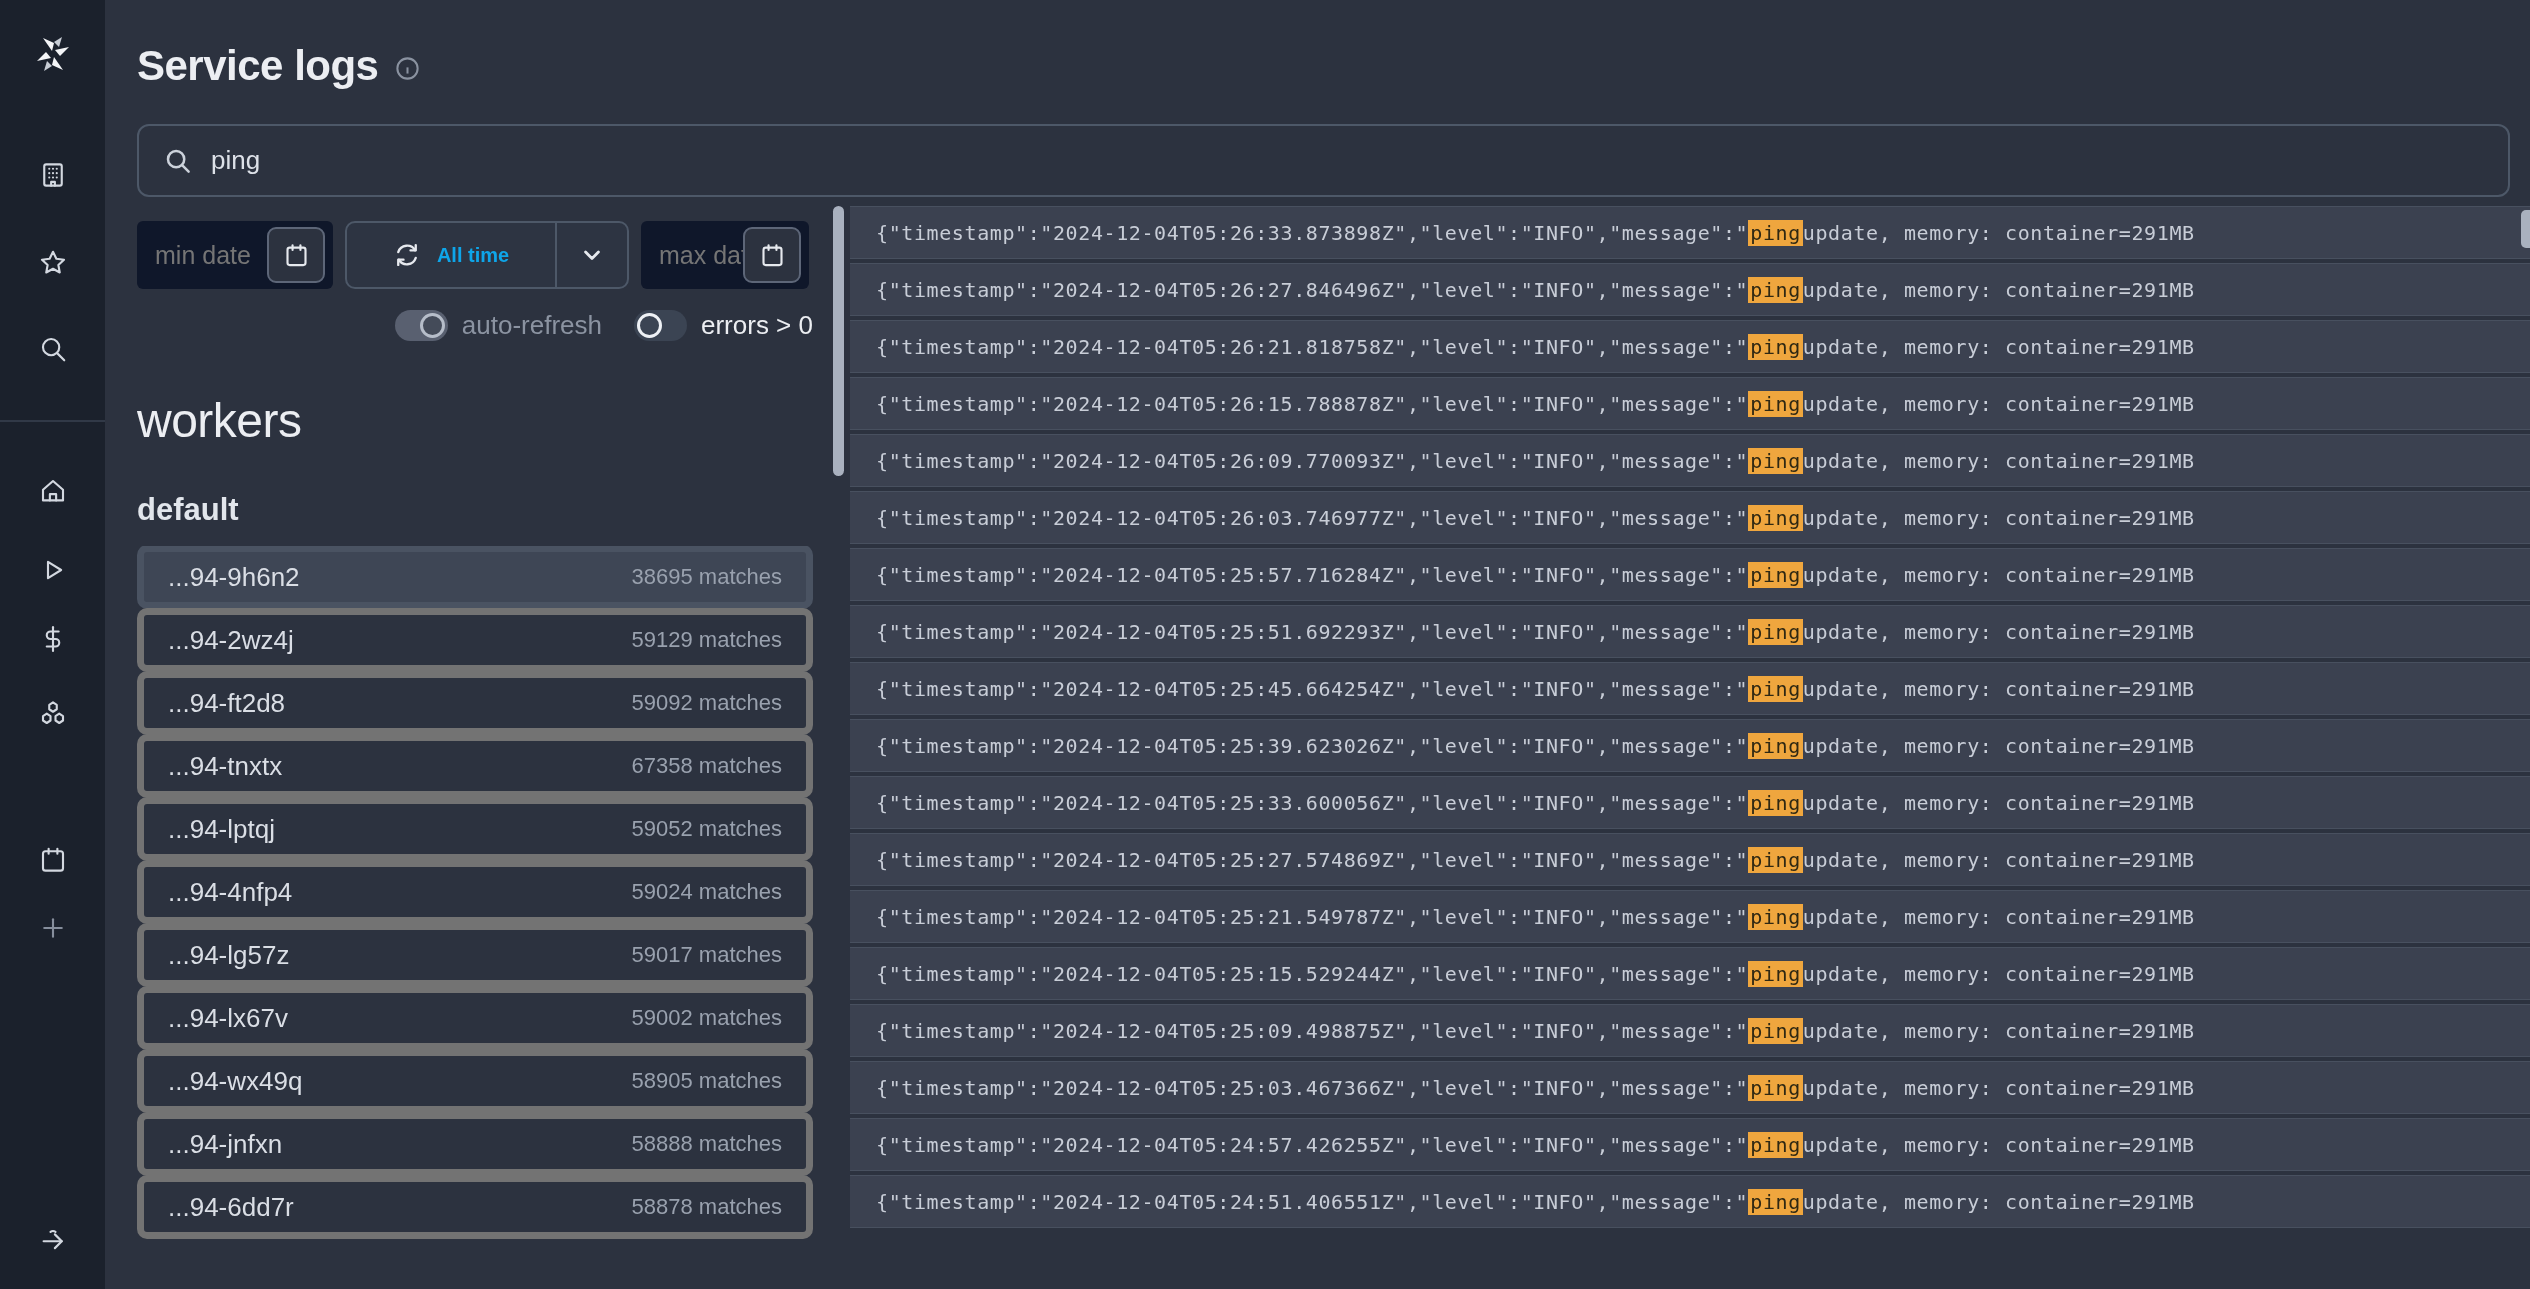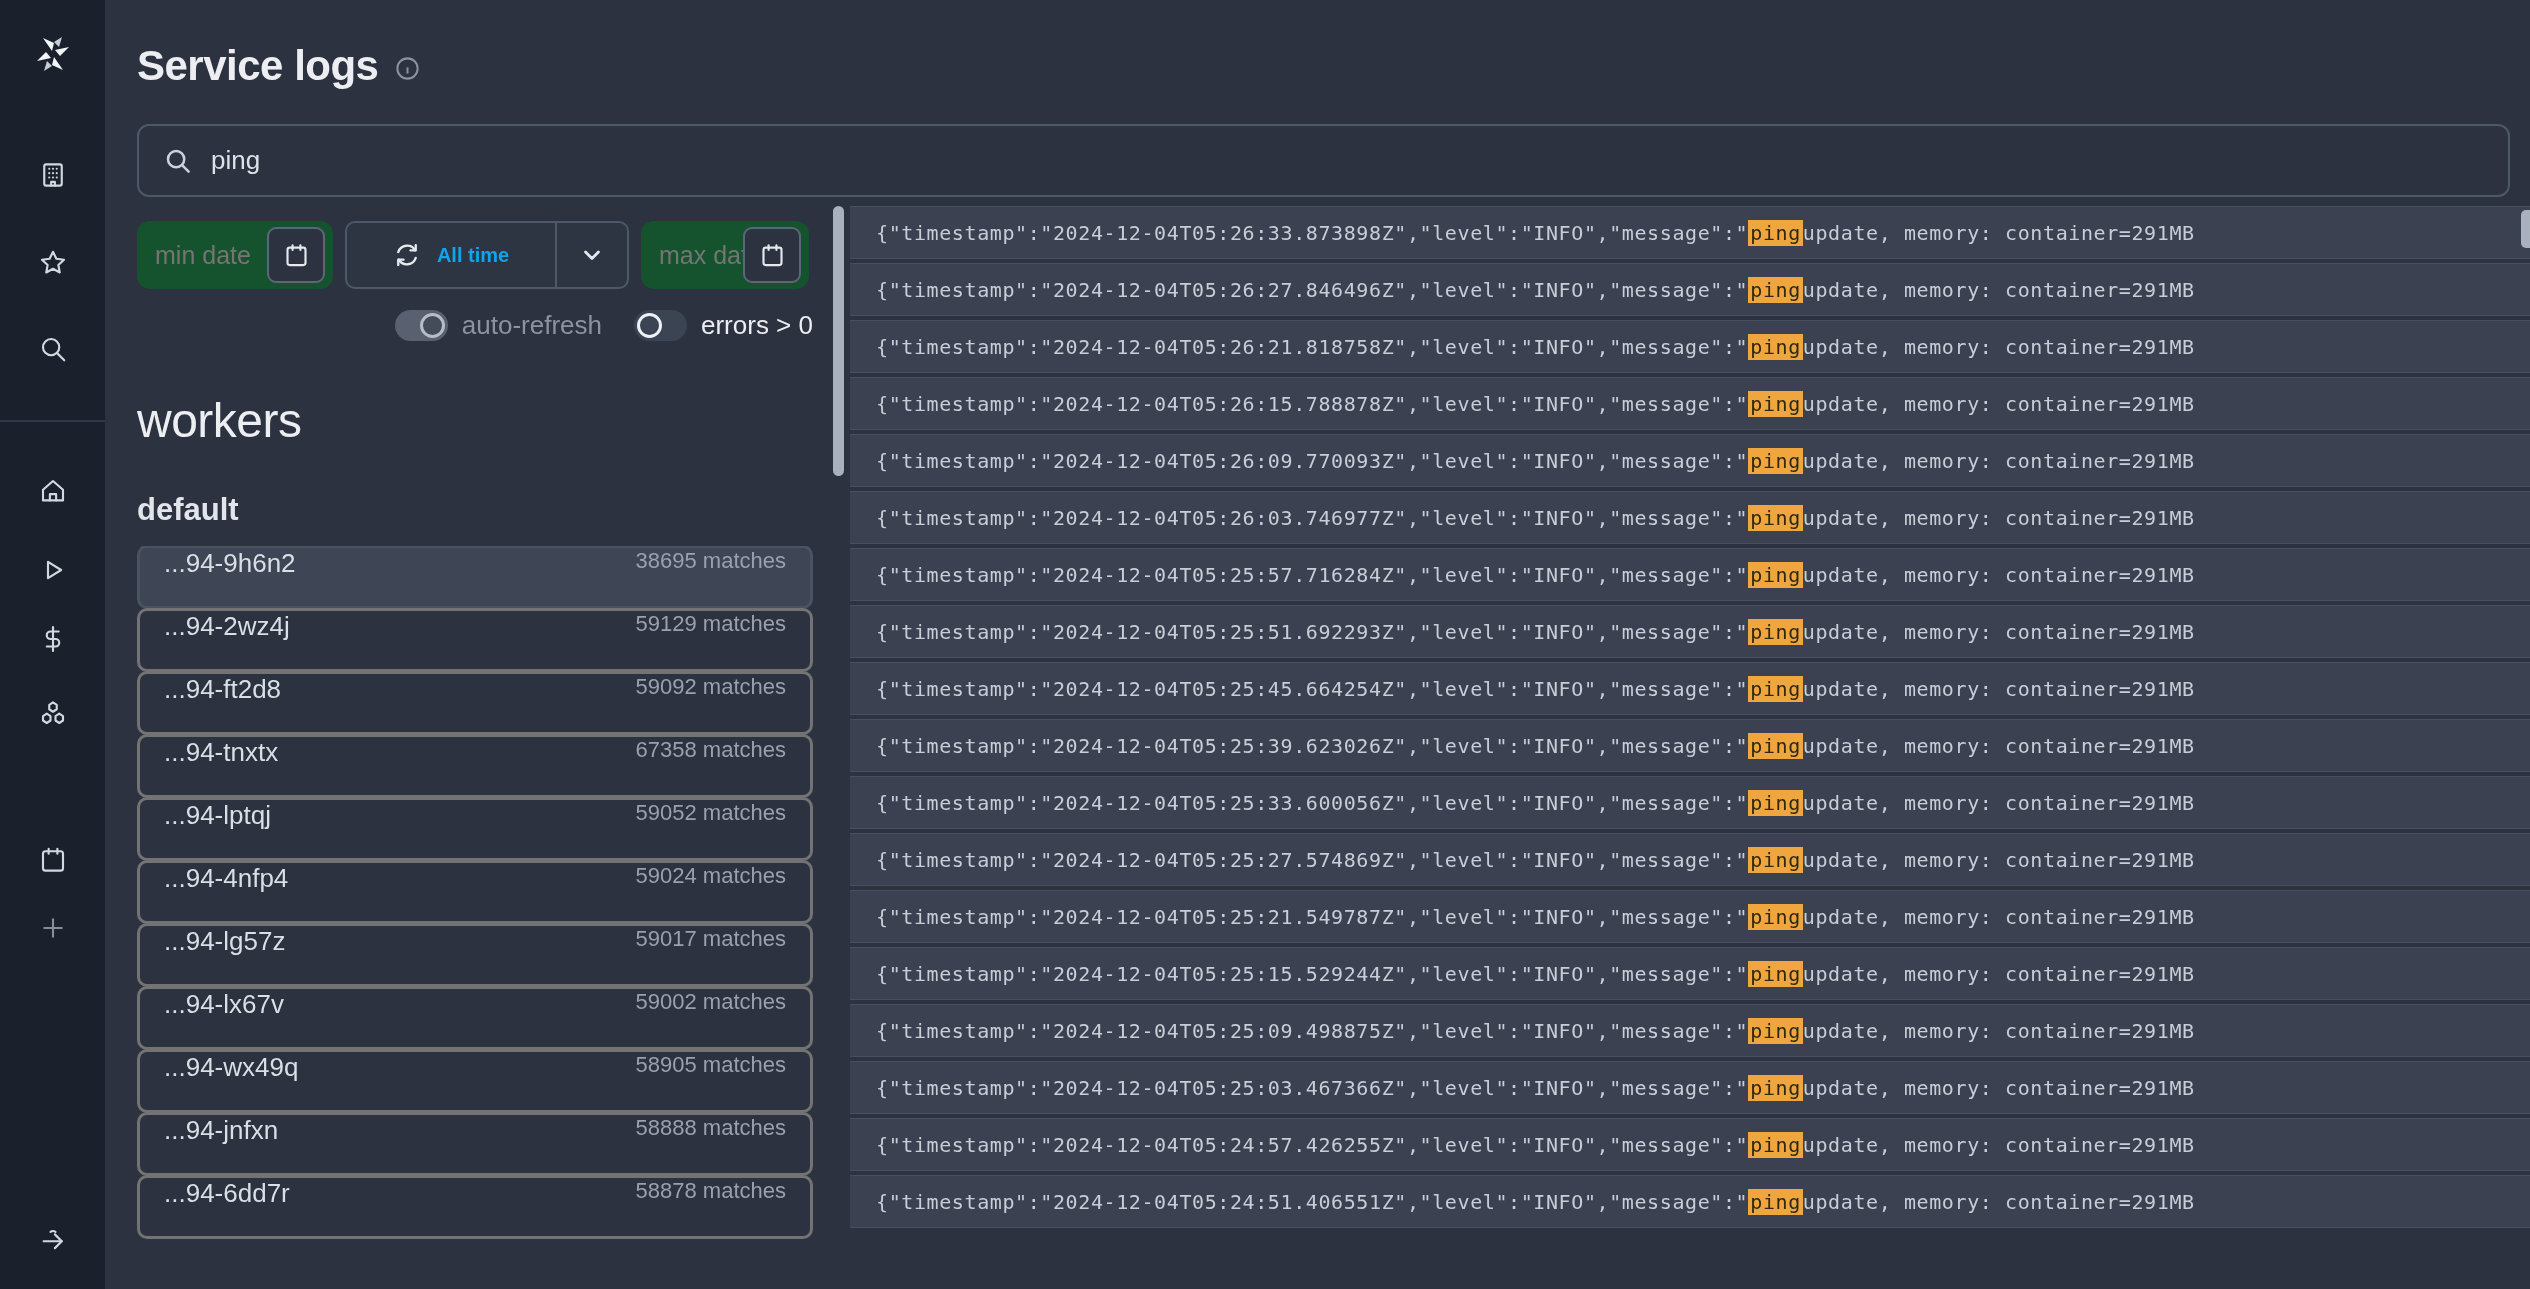--- a/index.html
+++ b/index.html
@@ -40,21 +40,21 @@
   .search-input {
     flex: 1; background: transparent; border: none; outline: none;
     font-size: 26px; color: #dde1e8; font-family: "Liberation Sans", sans-serif;
   }
   
   .content { display: flex; flex: 1 1 auto; margin-top: 9px; overflow: hidden; }
   .left-col { width: 676px; flex: 0 0 676px; display: flex; flex-direction: column; overflow: hidden; }
   
   .filter-row { display: flex; gap: 12px; margin-top: 15px; height: 68px; }
   .date-field {
-    position: relative; background: #14532d; border-radius: 13px;
+    position: relative; background: #0f172a; border-radius: 6px;
     display: flex; align-items: center; overflow: hidden;
   }
   .date-field.min { width: 196px; }
   .date-field.max { width: 168px; }
   .date-input {
     background: transparent; border: none; outline: none; width: 100%;
     font-size: 25px; color: #b6bdc9; padding-left: 18px;
     font-family: "Liberation Sans", sans-serif;
   }
   .cal-btn {
@@ -81,22 +81,22 @@
   .toggle.off { background: #3b4453; }
   .toggle.off .knob { left: 3px; border: 3px solid #eef1f5; background: transparent; }
   .toggle-label { font-size: 26px; }
   .toggle-label.muted { color: #8b93a1; margin-right: 18px; }
   .toggle-label.bright { color: #eceef2; }
   
   .workers-heading { margin-top: 48px; font-size: 48px; font-weight: 400; color: #eceef2; letter-spacing: -0.5px; }
   .group-heading { margin-top: 44px; font-size: 31px; font-weight: 600; color: #e2e6ec; }
   .worker-list { margin-top: 18px; display: flex; flex-direction: column; overflow: hidden; }
   .worker-row {
-    height: 64px; flex: 0 0 64px; border: 3px solid #737373; border-radius: 10px;
-    margin-top: -1px; display: flex; justify-content: space-between;
+    height: 64px; flex: 0 0 64px; border: 7px solid #737373; border-radius: 10px;
+    margin-top: -1px; display: flex; align-items: center; justify-content: space-between;
     padding: 0 24px; cursor: pointer; background: transparent;
   }
   .worker-row.selected { background: #3e4655; border-color: #4a5362; }
   .worker-id { font-size: 26px; color: #dadee5; }
   .worker-matches { font-size: 22px; color: #99a1ae; }
   
   .log-scroll { width: 11px; flex: 0 0 11px; margin: 0 6px 0 20px; position: relative; }
   .log-scroll-thumb { position: absolute; top: 0; left: 0; width: 11px; height: 270px; border-radius: 6px; background: #a9b1bf; cursor: grab; }
   .log-panel { flex: 1 1 auto; display: flex; flex-direction: column; overflow: hidden; position: relative; }
   .log-row {

